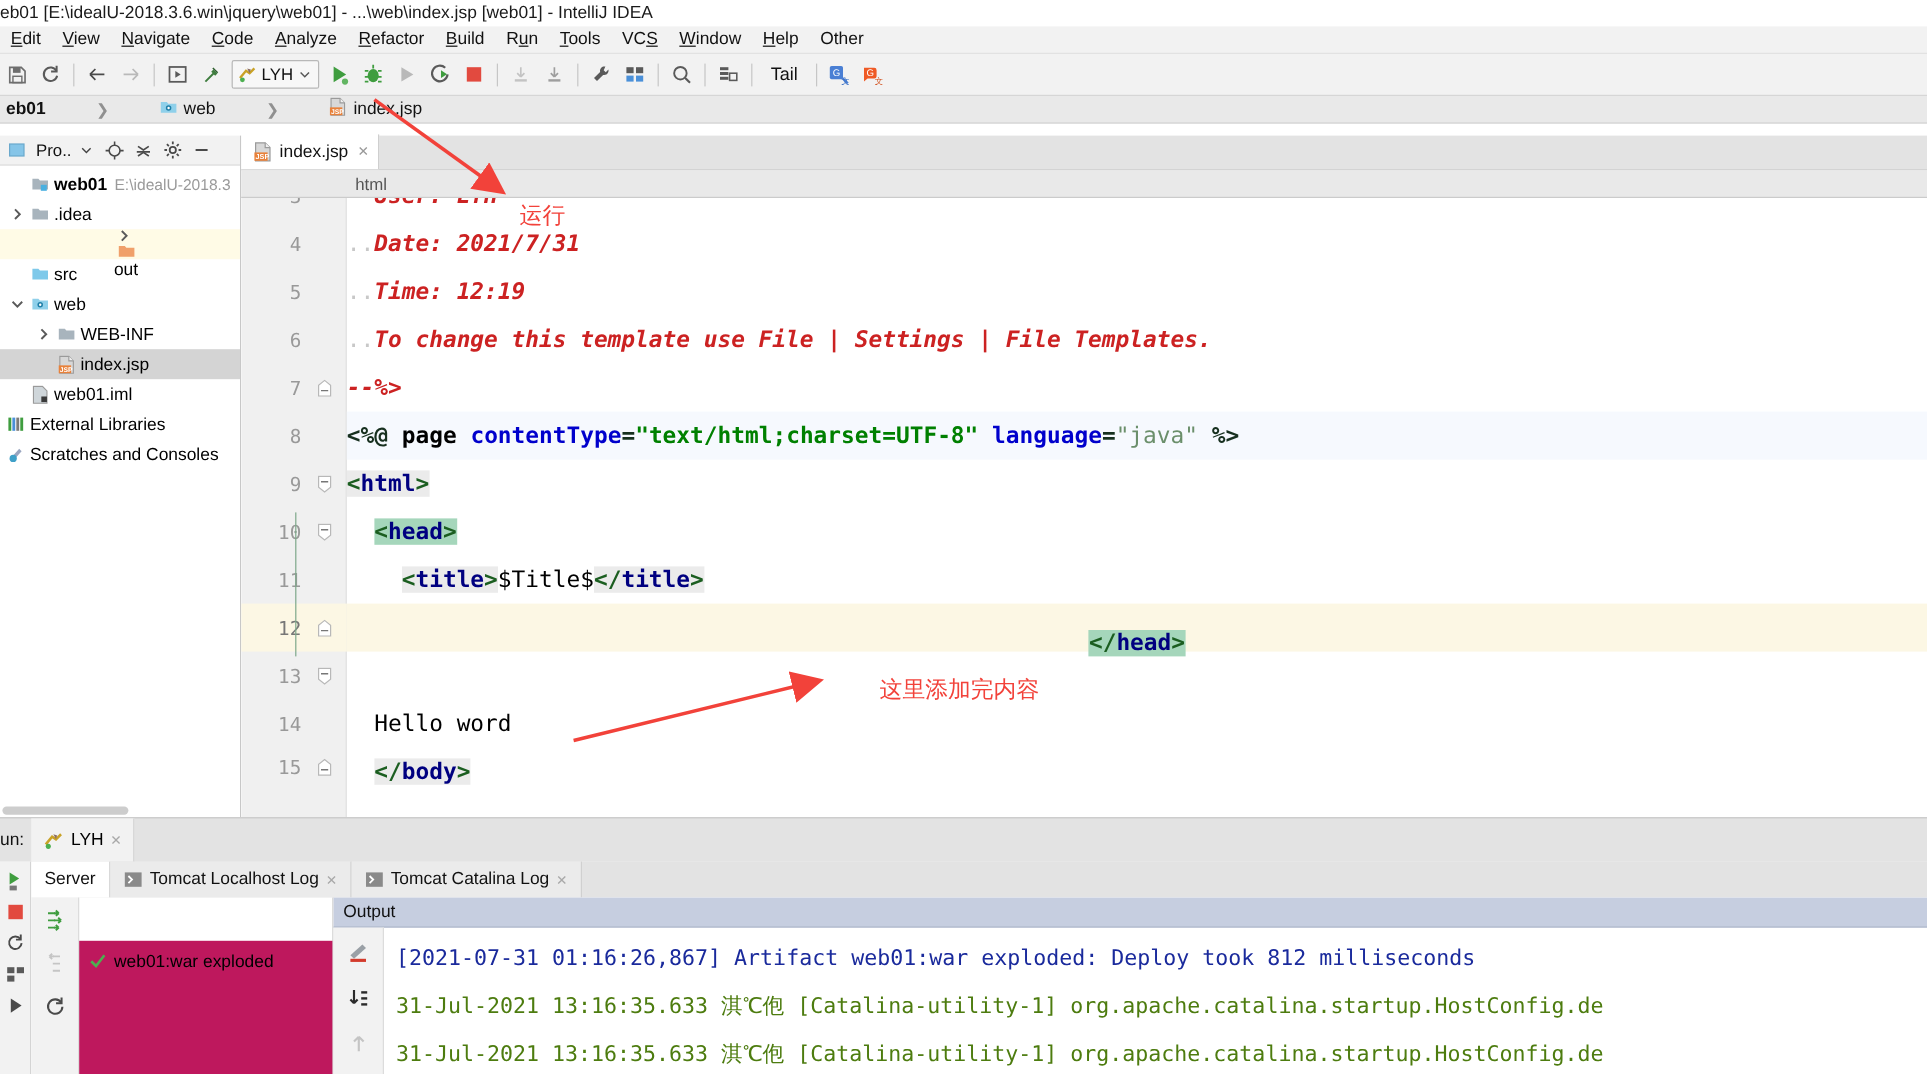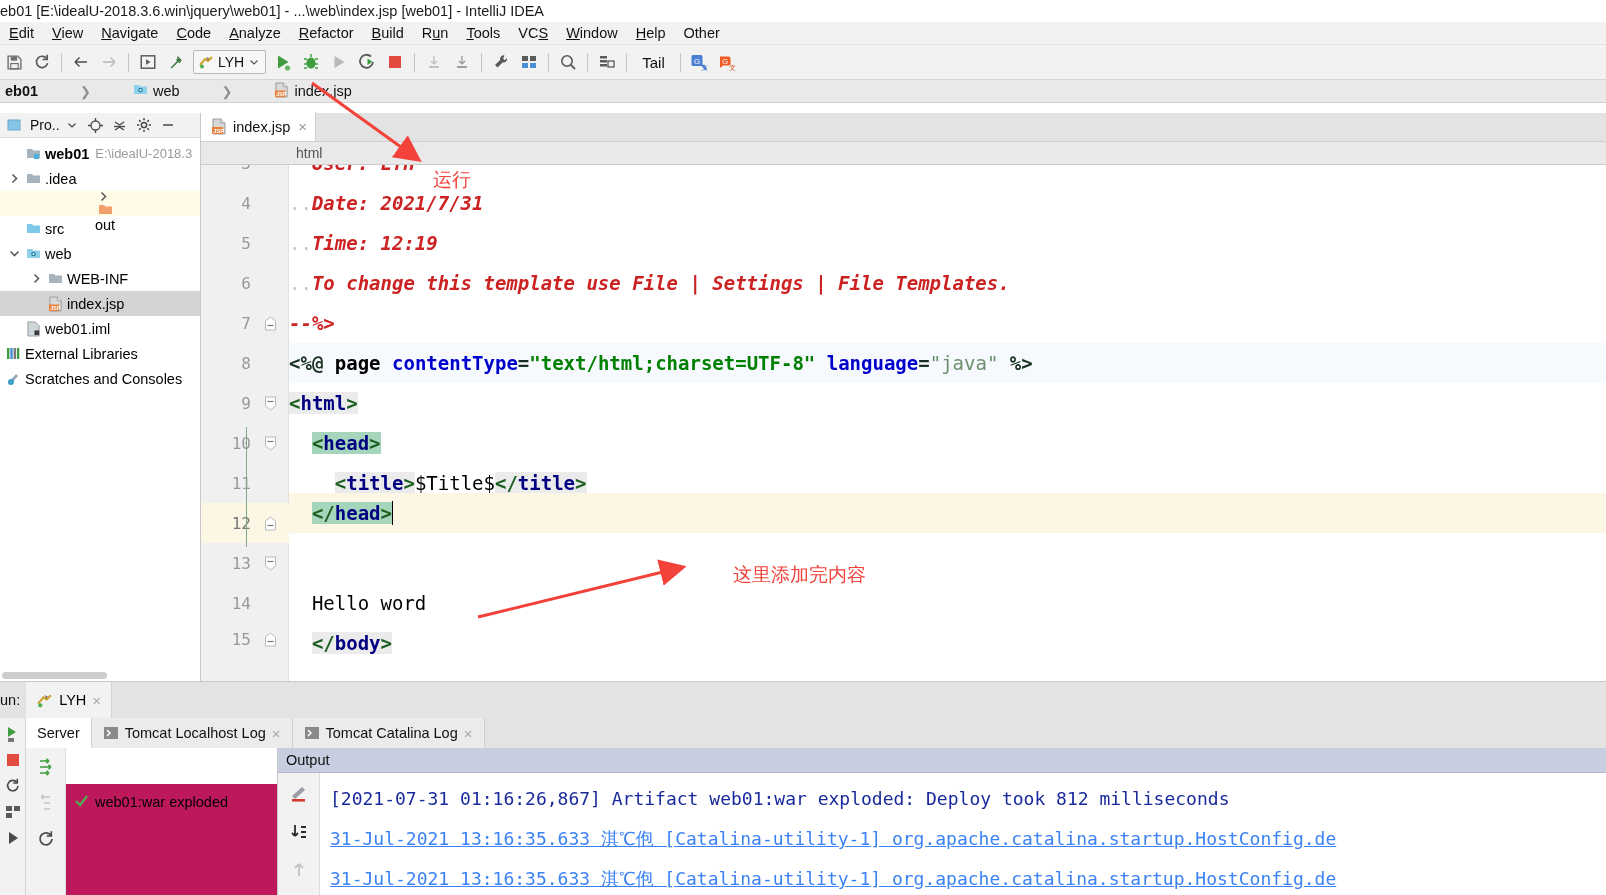--- a/index.html
+++ b/index.html
@@ -179,21 +179,21 @@
   .pane-inner { flex:1; display:flex; min-height:0;}
   .deploy-tools { width: 40px; background:#f2f2f2; border-right:1px solid #dcdcdc; display:flex; flex-direction:column; align-items:center; padding-top:6px; gap:10px;}
   .dt-btn { width:26px; height:26px; display:flex; align-items:center; justify-content:center; cursor:pointer;}
   .deploy-list { flex:1; padding-top:5px; background:#be185d;margin-top:36px; }
   .deploy-row { height:26px; display:flex; align-items:center; gap:6px; padding-left:8px; font-size:14.5px; cursor:pointer;}
 
   .out-tools { width: 42px; background:#f2f2f2; border-right:1px solid #dcdcdc; display:flex; flex-direction:column; align-items:center; padding-top:8px; gap:12px;}
   .out-log { flex:1; overflow:hidden; padding: 6px 0 0 10px; font-family:"DejaVu Sans Mono", monospace; font-size:18px; white-space:pre; }
   .lg { height: 40px; line-height: 40px; }
   .lg.blue { color:#1a2a9c; }
-  .lg.red  { color:#3b82f6;text-decoration:underline; }
+  .lg.red  { color:#4d7c0f; }
 </style>
 </head>
 <body>
 
 <div id="app">
 
   <div class="titlebar">eb01 [E:\idealU-2018.3.6.win\jquery\web01] - ...\web\index.jsp [web01] - IntelliJ IDEA</div>
 
   <div class="menubar" id="menubar">
       <div class="mi"><span class="u">E</span>dit</div>
@@ -649,21 +649,21 @@
             <div class="cl" style="top:-22px;"><span class="jspcomment">  User: LYH</span></div>
 
             <div class="cl" style="top:18px;"><span class="dots">..</span><span class="jspcomment">Date: 2021/7/31</span></div>
             <div class="cl" style="top:58px;"><span class="dots">..</span><span class="jspcomment">Time: 12:19</span></div>
             <div class="cl" style="top:98px;"><span class="dots">..</span><span class="jspcomment">To change this template use File | Settings | File Templates.</span></div>
             <div class="cl" style="top:138px;"><span class="jspcomment">--%&gt;</span></div>
             <div class="cl hl-blueline" style="top:178px;"><span class="dark">&lt;%@</span><span class="dots"> </span><span class="kw">page</span><span class="dots"> </span><span class="attr">contentType</span><span class="dark">=</span><span class="str">"text/html;charset=UTF-8"</span><span class="dots"> </span><span class="attr">language</span><span class="dark">=</span><span class="strpale">"java"</span><span class="dots"> </span><span class="dark">%&gt;</span></div>
             <div class="cl" style="top:218px;"><span class="hl-gray"><span class="tagbr">&lt;</span><span class="tag">html</span><span class="tagbr">&gt;</span></span></div>
             <div class="cl" style="top:258px;"><span class="dots">  </span><span class="hl-green"><span class="tagbr">&lt;</span><span class="tag">head</span><span class="tagbr">&gt;</span></span></div>
             <div class="cl" style="top:298px;"><span class="dots">    </span><span class="hl-gray"><span class="tagbr">&lt;</span><span class="tag">title</span><span class="tagbr">&gt;</span></span><span>$Title$</span><span class="hl-gray"><span class="tagbr">&lt;/</span><span class="tag">title</span><span class="tagbr">&gt;</span></span></div>
-            <div class="cl cur" style="top:328px;"><span class="dots">  </span><span class="hl-green"><span class="tagbr">&lt;/</span><span class="tag">head</span><span class="tagbr">&gt;</span></span><span class="caret"></span></div>
+            <div class="cl cur" style="top:338px;flex-direction:column;"><span class="dots">  </span><span class="hl-green"><span class="tagbr">&lt;/</span><span class="tag">head</span><span class="tagbr">&gt;</span></span><span class="caret"></span></div>
             <div class="cl" style="top:418px;"><span class="dots">  </span><span>Hello word</span></div>
             <div class="cl" style="top:458px;"><span class="dots">  </span><span class="hl-gray"><span class="tagbr">&lt;/</span><span class="tag">body</span><span class="tagbr">&gt;</span></span></div>
           </div>
         </div>
       </div>
     </div>
   </div>
 
   <svg class="arrow" style="left:300px; top:75px; width:140px; height:95px;">
     <defs>

